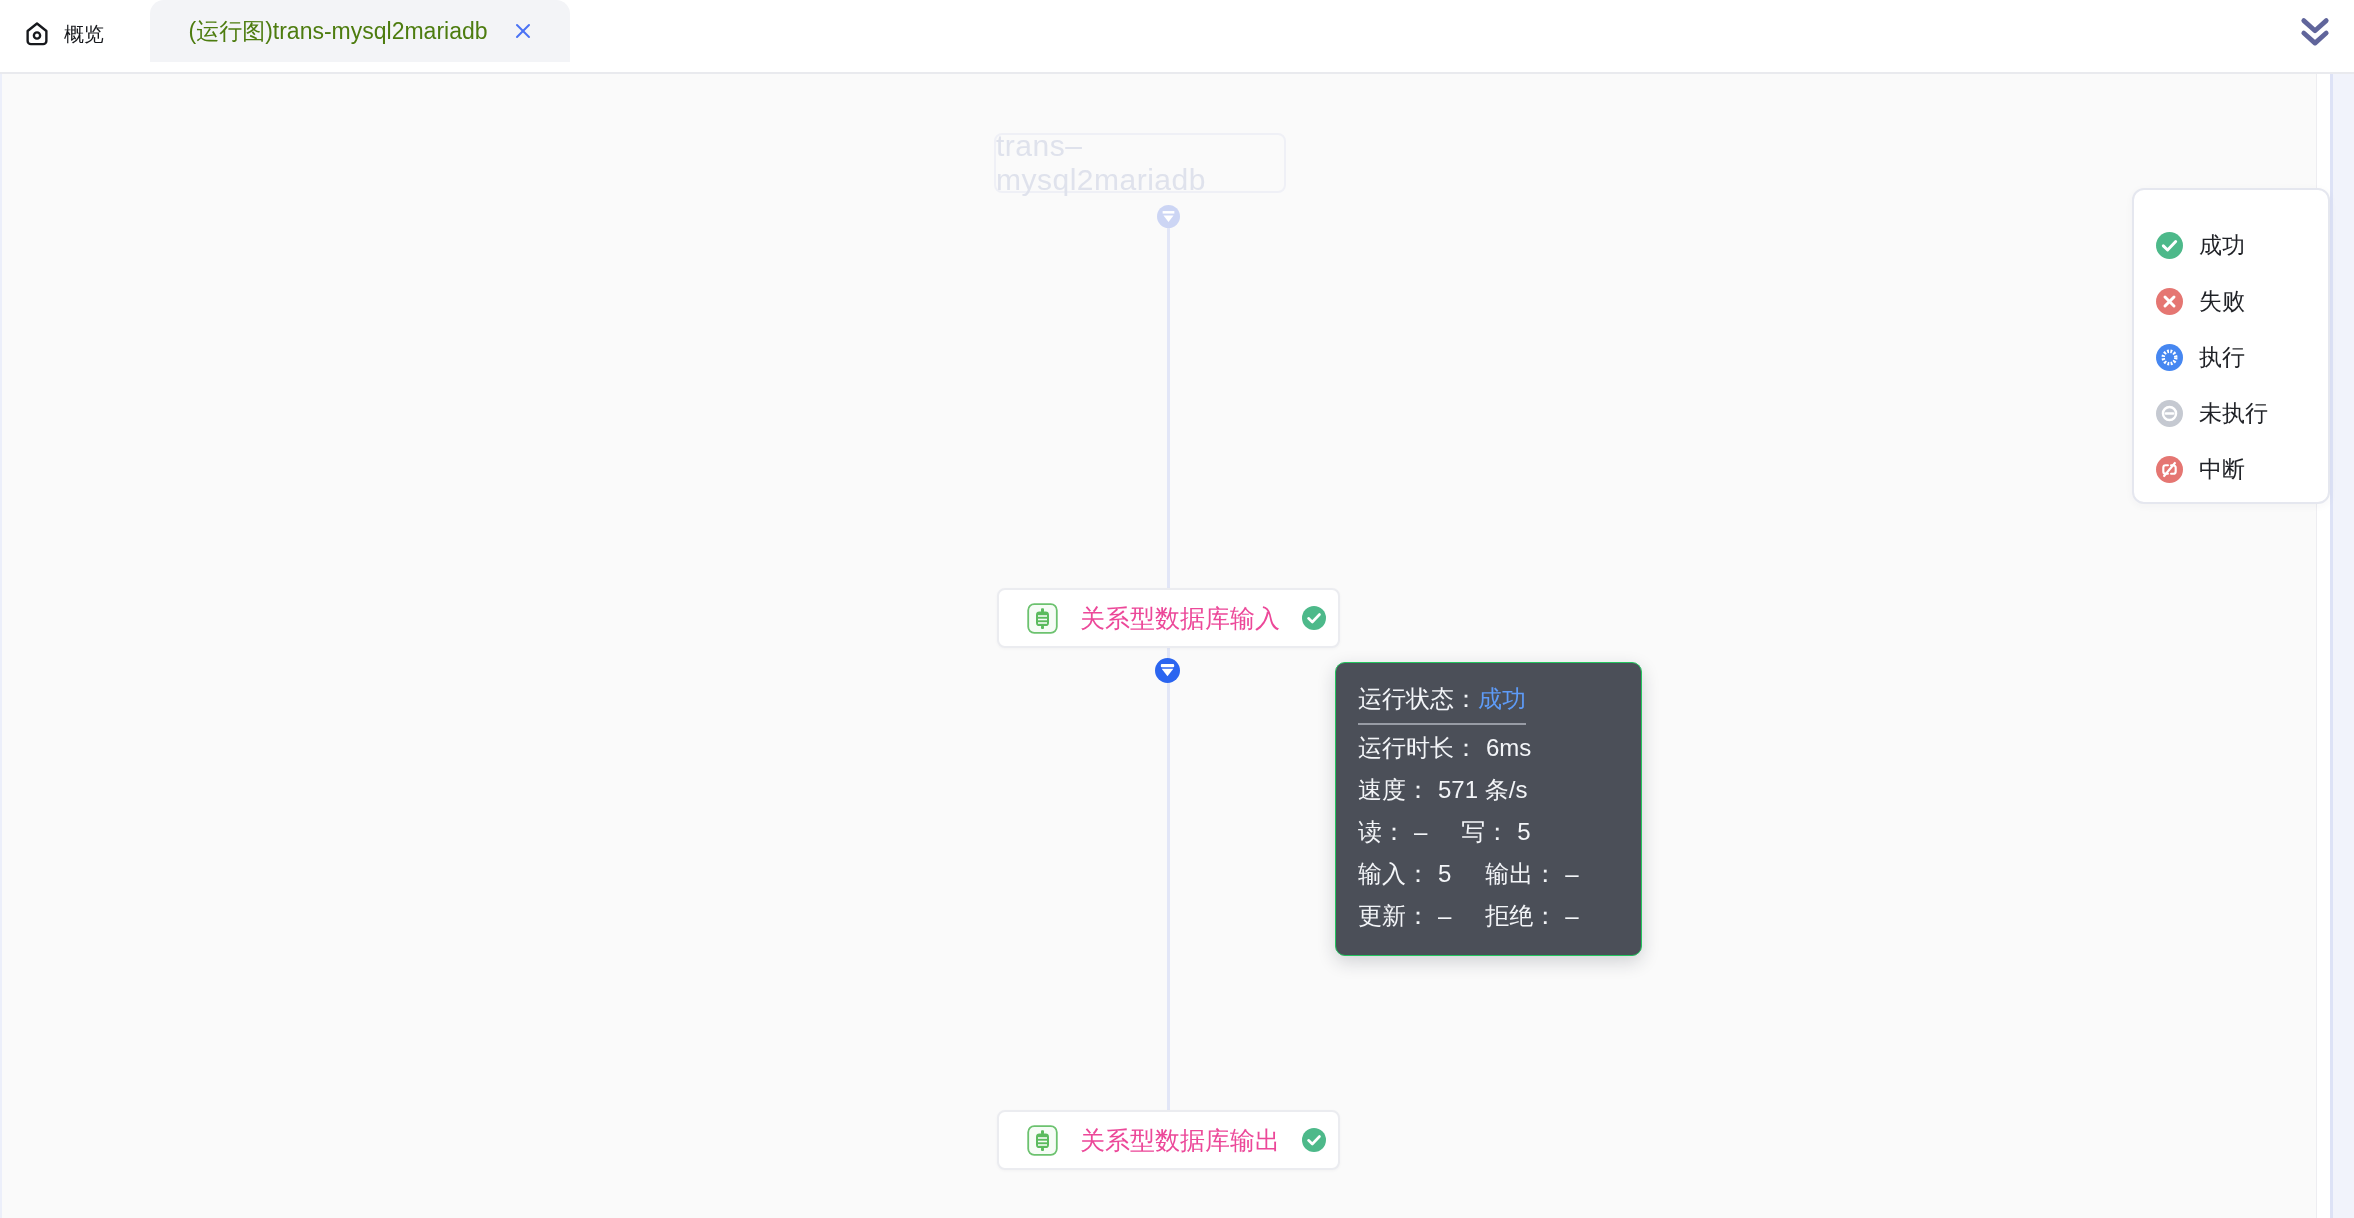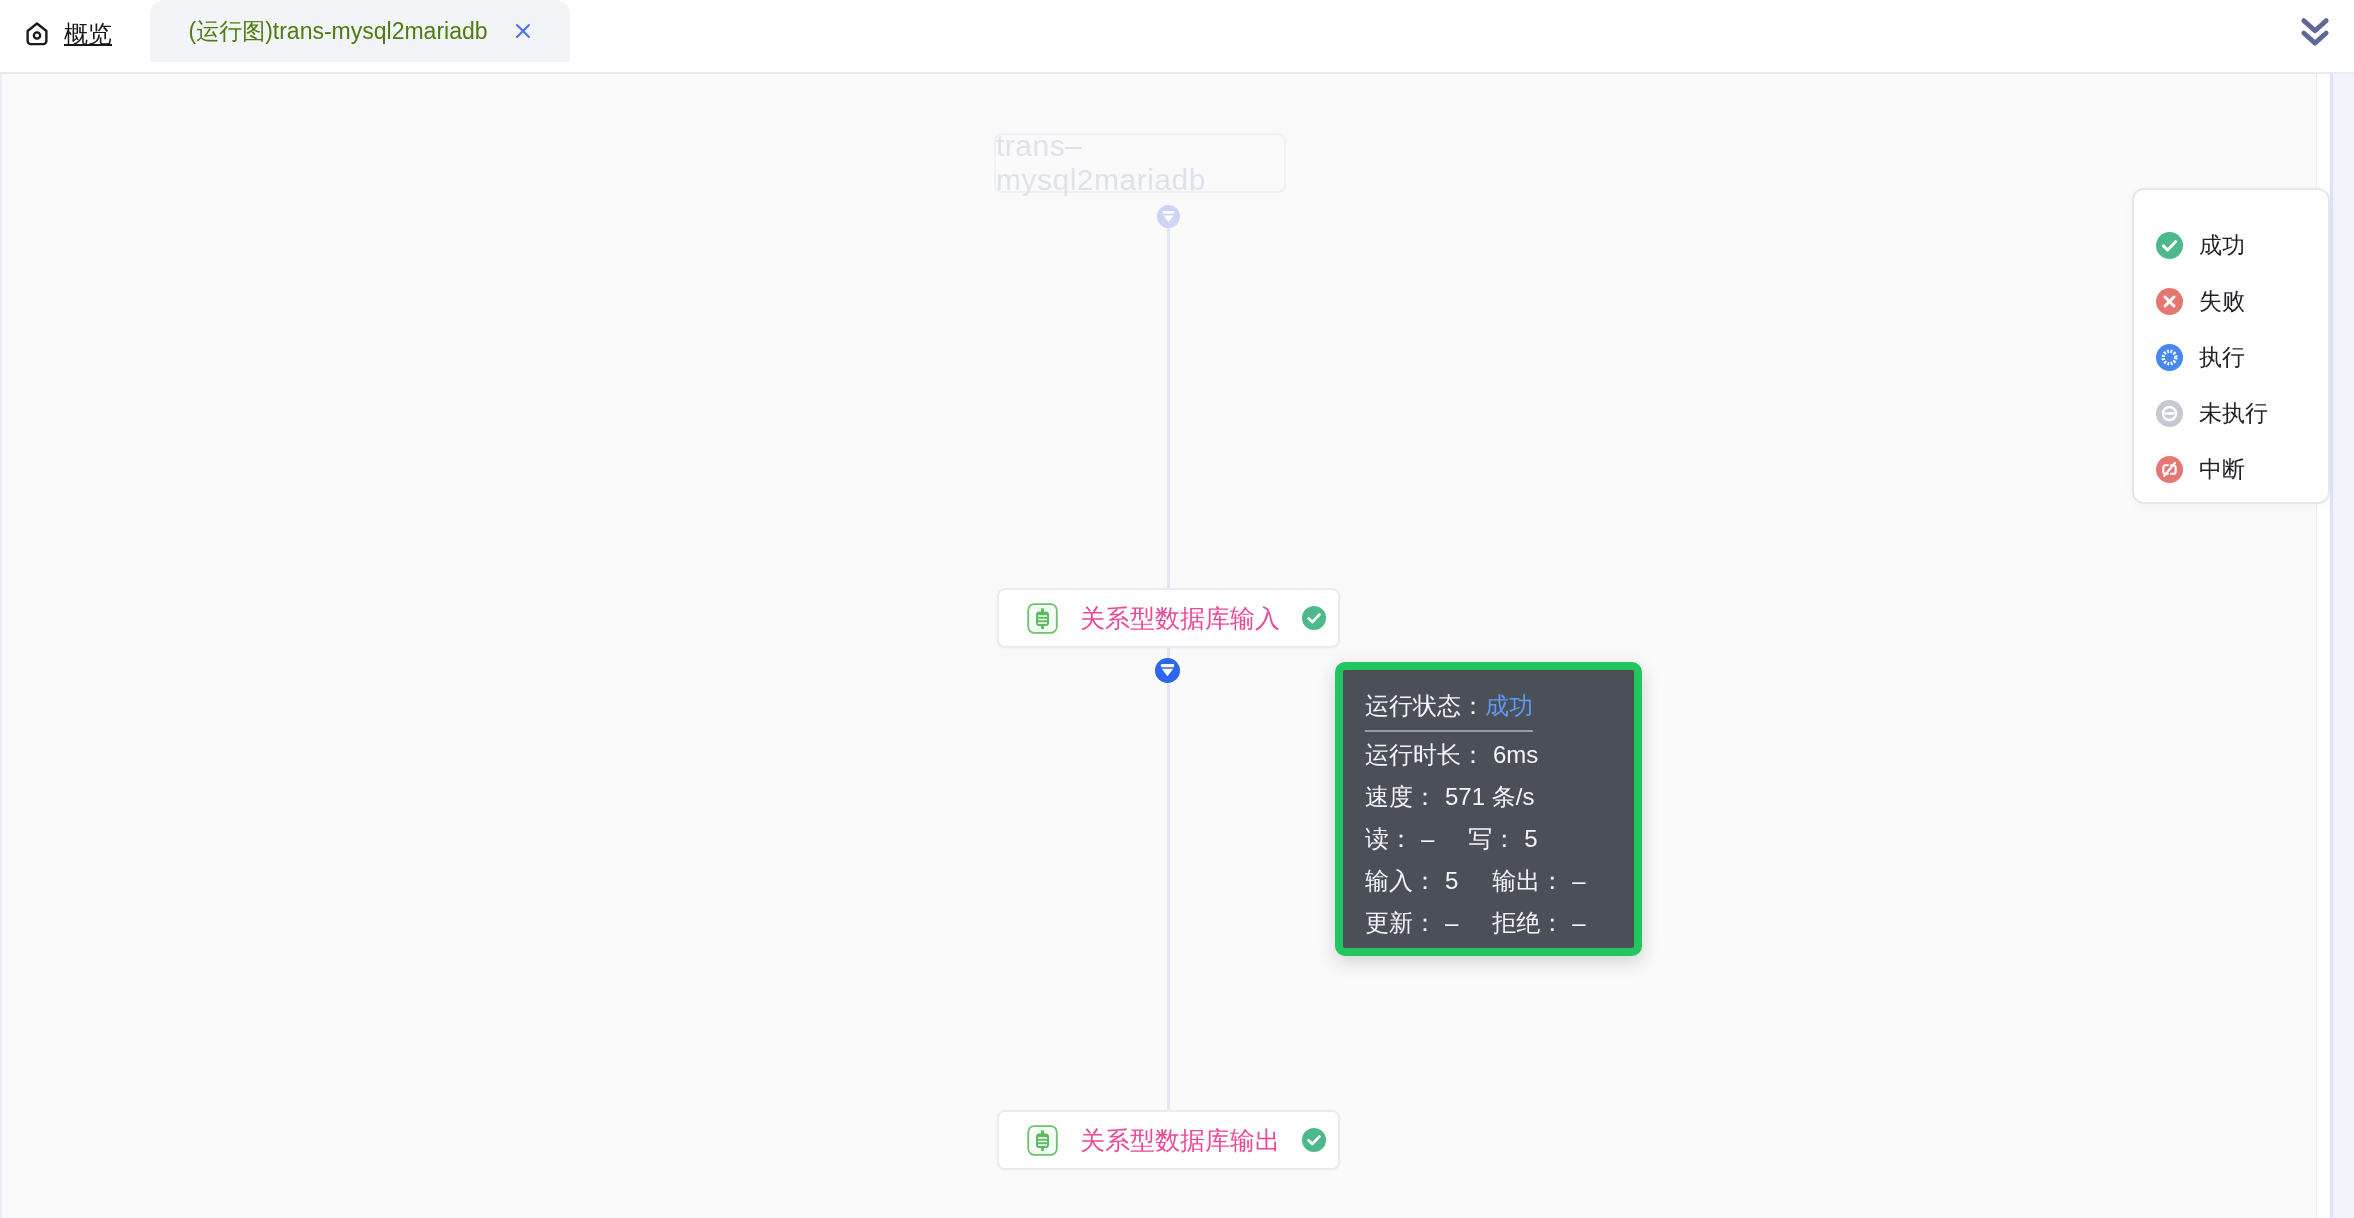--- a/index.html
+++ b/index.html
@@ -3,21 +3,21 @@
 <meta charset="utf-8">
 <style>
   * { margin:0; padding:0; box-sizing:border-box; }
   html,body { width:2354px; height:1218px; font-family:"Liberation Sans", sans-serif; }
   .app { position:relative; width:2354px; height:1218px; background:#fafafa; overflow:hidden; }
 
   
   .topbar { position:absolute; left:0; top:0; width:2354px; height:74px; background:#ffffff;
             border-bottom:2px solid #e9eaee; z-index:5; }
   .home { position:absolute; left:22px; top:14px; height:40px; display:flex; align-items:center; gap:12px; cursor:pointer; }
-  .home-label { font-size:24px; color:#17191d; font-weight:500;text-decoration:underline; }
+  .home-label { font-size:20px; color:#17191d; font-weight:500; }
   .tab { position:absolute; left:150px; top:0; width:420px; height:62px; background:#f3f4f7;
          border-radius:14px 14px 0 0; display:flex; align-items:center; justify-content:center; gap:26px; cursor:pointer; }
   .tab-label { font-size:23px; color:#4d7c0f; }
   .tab-close { display:flex; align-items:center; cursor:pointer; }
   .collapse-btn { position:absolute; right:16px; top:10px; width:46px; height:46px; display:flex;
                   align-items:center; justify-content:center; cursor:pointer; background:#ffffff; border-radius:6px; }
 
   
   .canvas { position:absolute; left:0; top:74px; width:2354px; height:1144px; background:#fafafa;
             border-left:2px solid #eceffa; }
@@ -46,21 +46,21 @@
           border:2px solid #ebecf0; border-radius:8px; display:flex; align-items:center;
           padding:0 26px 0 28px; gap:22px; cursor:pointer; box-shadow:0 1px 3px rgba(40,50,80,.04); }
   .node-input  { top:514px; }
   .node-output { top:1036px; }
   .node-icon { width:31px; height:31px; flex:0 0 auto; display:flex; }
   .node-label { font-size:25px; color:#ec4899; flex:1 1 auto; white-space:nowrap; }
   .node-status { width:24px; height:24px; flex:0 0 auto; display:flex; }
 
   
   .tooltip { position:absolute; left:1333px; top:588px; width:307px; height:294px;
-             background:#4b4f58; border:8px solid #22c55e; border-radius:10px;
+             background:#4b4f58; border:1px solid #22c55e; border-radius:10px;
              box-shadow:0 6px 18px rgba(30,35,50,.18); padding:16px 22px 0 22px;
              color:#f3f5f8; font-size:24px; }
   .t-row { height:42px; display:flex; align-items:center; white-space:nowrap; }
   .t-row-first { height:46px; width:fit-content; border-bottom:2px solid #989ca5; padding-bottom:4px; margin-bottom:2px; }
   .t-link { color:#5e9bf7; text-decoration:none; cursor:pointer; }
   .t-gap { display:inline-block; width:34px; }
   .t-val { margin-left:8px; }
 
   
   .legend { position:absolute; left:2130px; top:114px; width:198px; height:316px; background:#ffffff;

